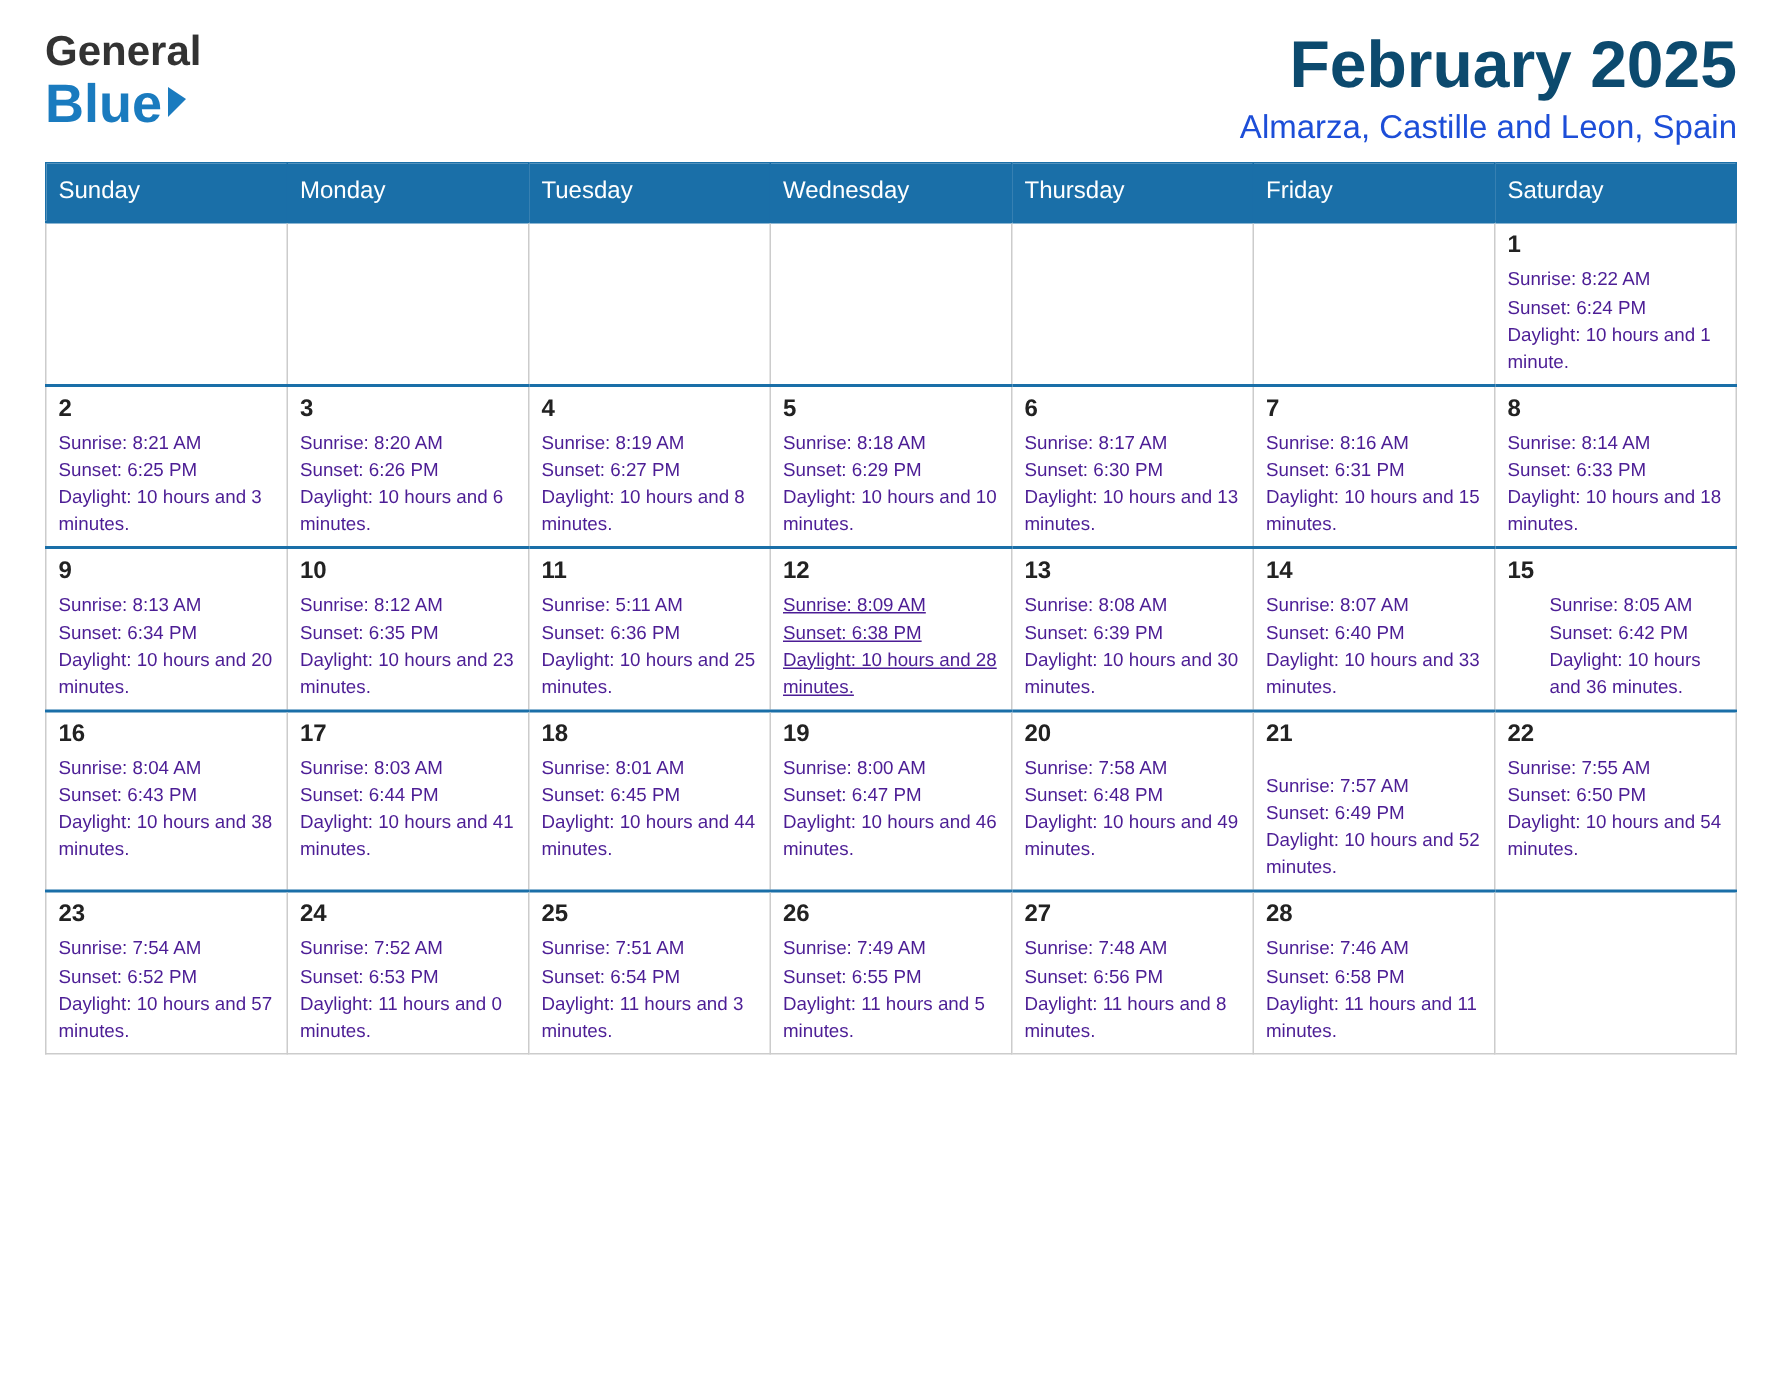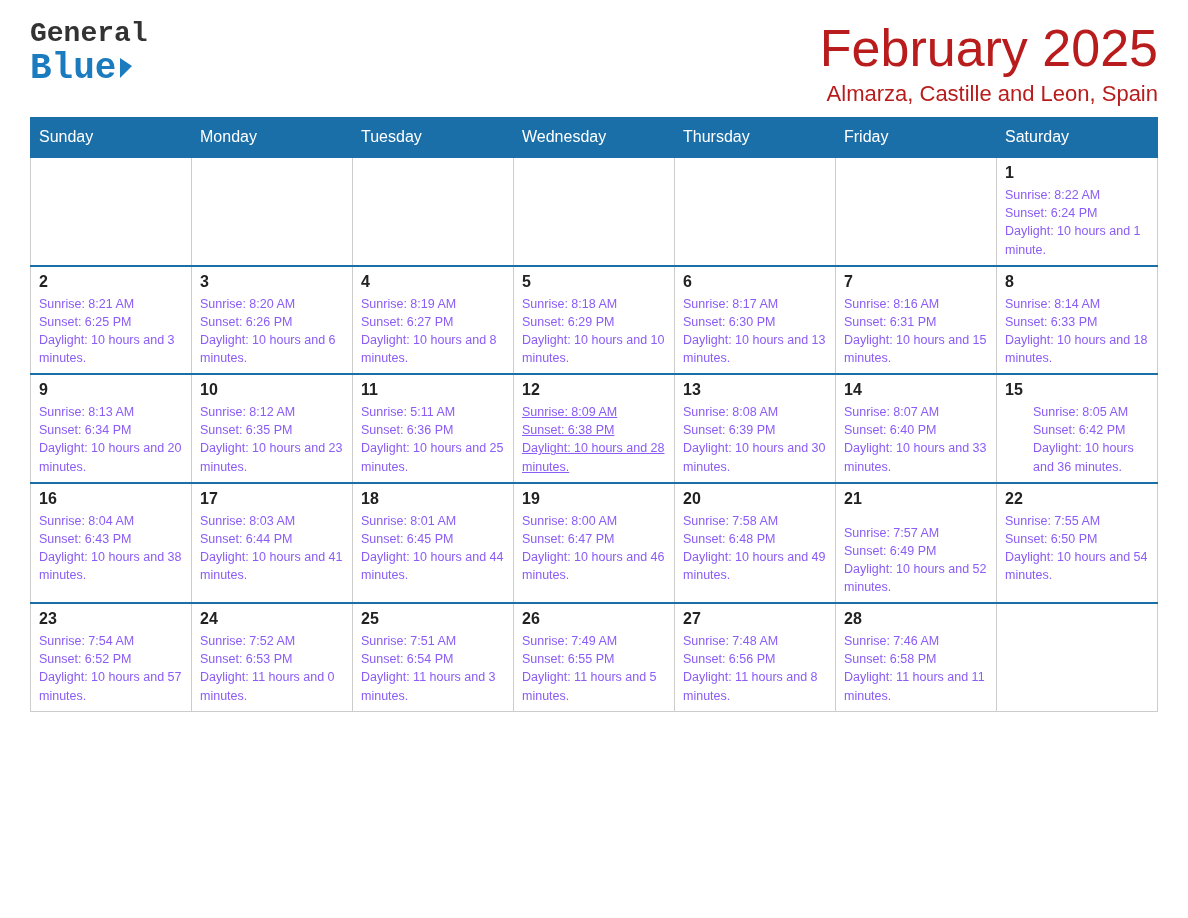--- a/index.html
+++ b/index.html
@@ -13,21 +13,20 @@
     .header {
       display: flex;
       justify-content: space-between;
       align-items: flex-start;
       margin-bottom: 10px;
     }
     .logo {
       display: flex;
       flex-direction: column;
       align-items: flex-start;
-      font-family: Liberation Mono, monospace;
     }
     .logo-general {
       font-size: 28px;
       font-weight: bold;
       color: #333;
       line-height: 1;
     }
     .logo-blue {
       font-size: 36px;
       font-weight: bold;
@@ -43,28 +42,28 @@
       border-bottom: 10px solid transparent;
       margin-left: 4px;
       transform: skewY(-10deg);
       position: relative;
       top: -2px;
     }
     .title-section {
       text-align: right;
     }
     .month-title {
-      font-size: 52px;
-      font-weight: normal;
-      color: #b91c1c;
+      font-size: 44px;
+      font-weight: bold;
+      color: #0c4a6e;
       line-height: 1.1;
     }
     .location {
       font-size: 22px;
-      color: #b91c1c;
+      color: #1d4ed8;
       margin-top: 4px;
     }
     .calendar {
       width: 100%;
       border-collapse: collapse;
       margin-top: 10px;
     }
     .calendar th {
       background-color: #1a6fa8;
       color: #fff;
@@ -91,21 +90,21 @@
     .day-number {
       font-size: 16px;
       font-weight: bold;
       color: #222;
       display: block;
       margin-bottom: 4px;
     }
     .day-info {
       font-size: 12.5px;
       line-height: 1.45;
-      color: #8b5cf6;
+      color: #4c1d95;
     }
     .week-row td {
       border-top: 2px solid #1a6fa8;
     }
     .calendar thead th:first-child { border-radius: 0; }
   </style>
 </head>
 <body>
 
 <div class="header">

